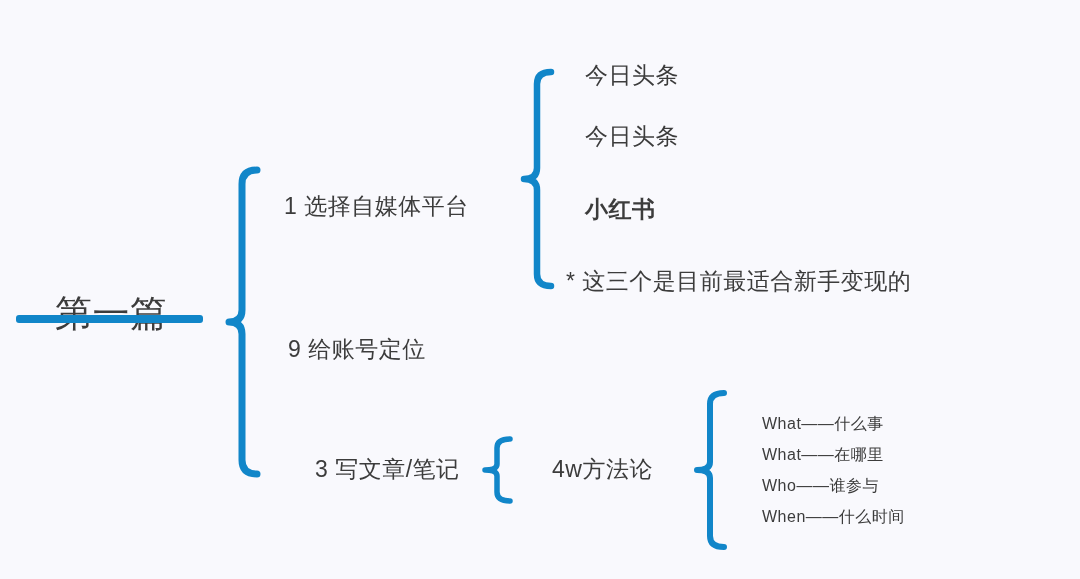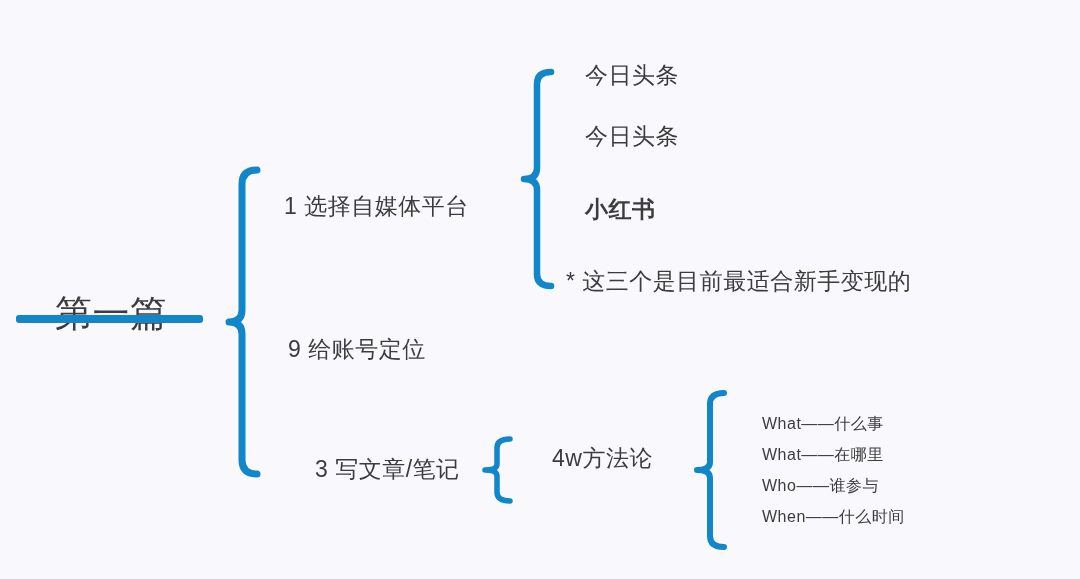--- a/index.html
+++ b/index.html
@@ -85,21 +85,21 @@
   <div class="label leaf" style="left:566px; top:281px;">* 这三个是目前最适合新手变现的</div>
 
   <div class="label node" style="left:288px; top:349px;">9 给账号定位</div>
 
   <div class="label node" style="left:291px; top:469px;margin-left:24px;">3 写文章/笔记</div>
 
   <svg class="brace" style="left:481px; top:436px;" width="34" height="68" viewBox="0 0 34 68">
     <path d="M 29 3 Q 16 3 16 12 L 16 28 Q 16 34 4 34 Q 16 34 16 40 L 16 56 Q 16 65 29 65" stroke-width="5.5"></path>
   </svg>
 
-  <div class="label node" style="left:552px; top:458px;">4w方法论</div>
+  <div class="label node" style="left:552px; top:469px;">4w方法论</div>
 
   <svg class="brace" style="left:693px; top:390px;" width="36" height="160" viewBox="0 0 36 160">
     <path d="M 31 3 Q 17 3 17 14 L 17 72 Q 17 80 4 80 Q 17 80 17 88 L 17 146 Q 17 157 31 157" stroke-width="6"></path>
   </svg>
 
   <div class="fourw-block">
     <div>What——什么事</div>
     <div>What——在哪里</div>
     <div>Who——谁参与</div>
     <div>When——什么时间</div>

